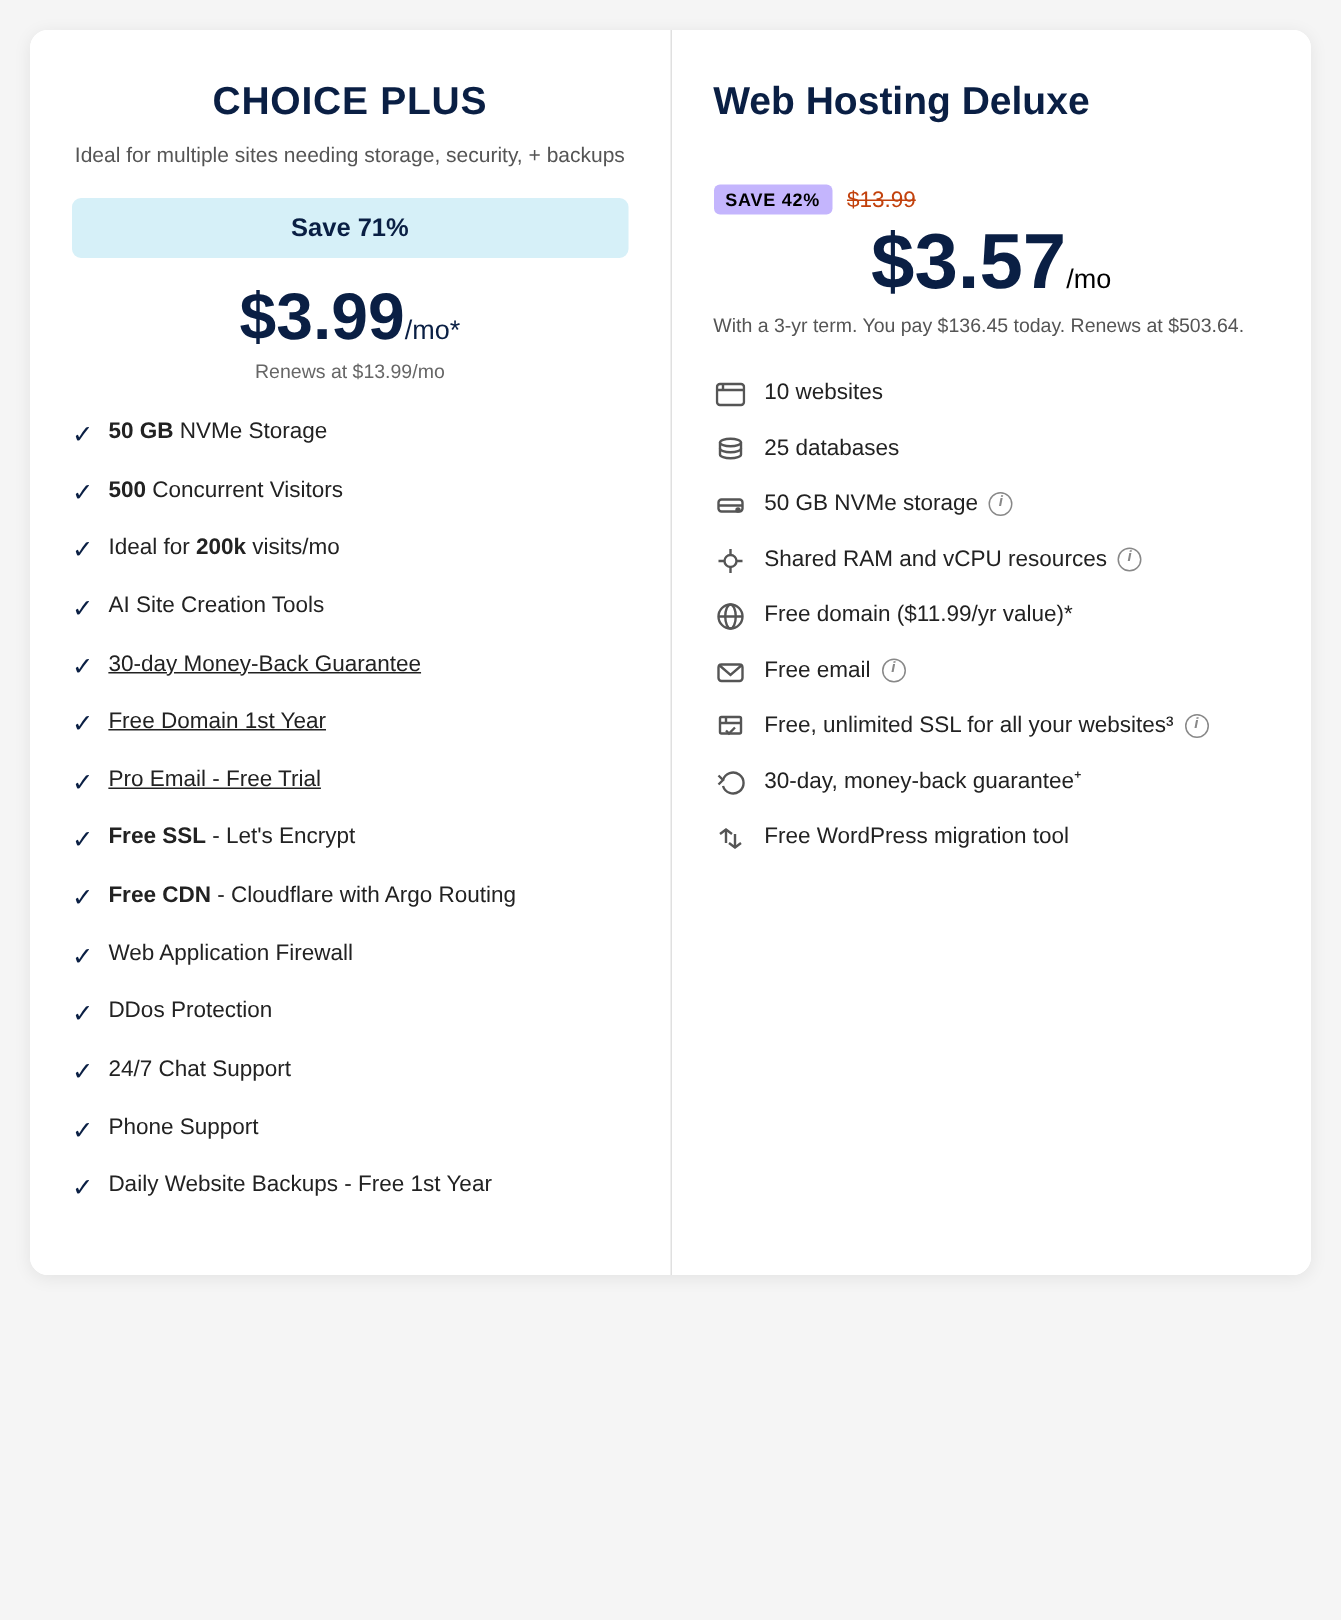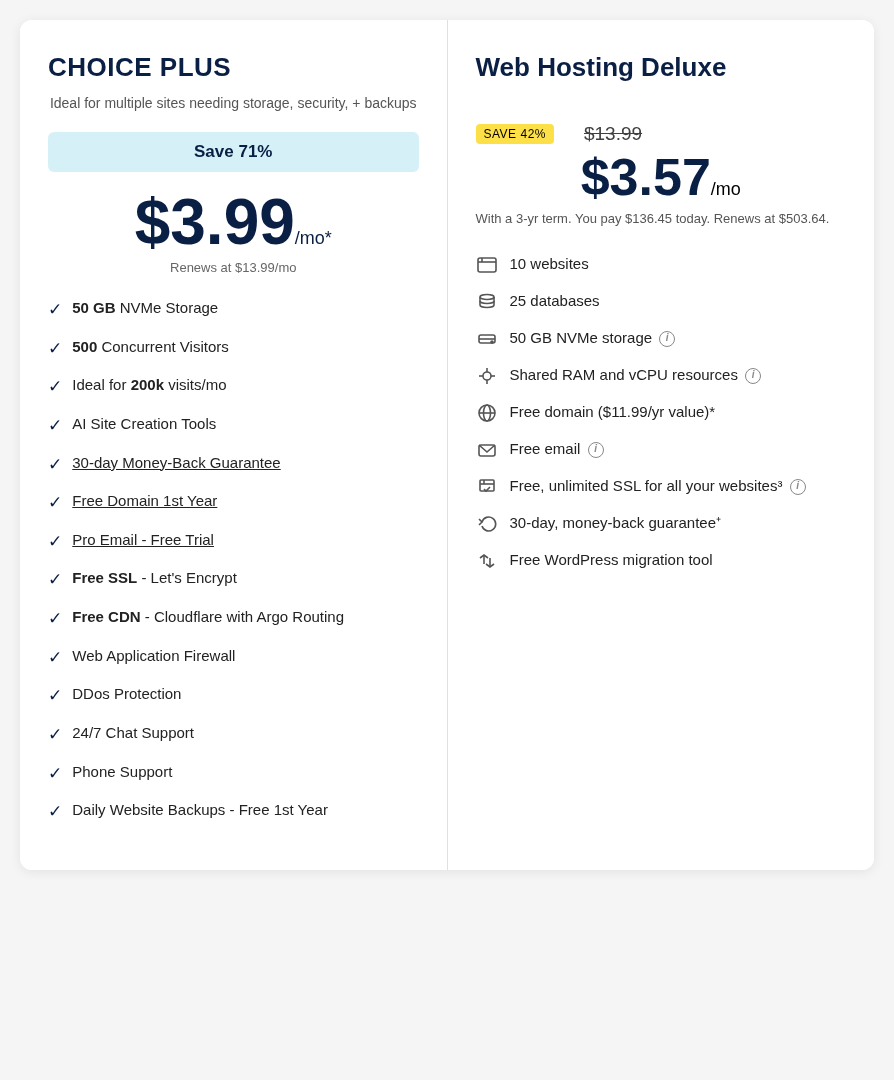--- a/index.html
+++ b/index.html
@@ -25,20 +25,21 @@
     .left-panel {
       flex: 1;
       padding: 32px 28px;
       border-right: 1px solid #e0e0e0;
       background: #fff;
     }
     .left-panel .plan-title {
       font-size: 26px;
       font-weight: 900;
       color: #0a1f44;
+      text-align: center;
       letter-spacing: 0.5px;
       margin-bottom: 10px;
     }
     .left-panel .plan-subtitle {
       font-size: 14px;
       color: #555;
       text-align: center;
       line-height: 1.5;
       margin-bottom: 18px;
     }
@@ -50,21 +51,21 @@
       font-size: 17px;
       font-weight: 700;
       color: #0a1f44;
       margin-bottom: 18px;
     }
     .price-block {
       text-align: center;
       margin-bottom: 6px;
     }
     .price-main {
-      font-size: 64px;
+      font-size: 44px;
       font-weight: 900;
       color: #0a1f44;
       line-height: 1;
     }
     .price-mo {
       font-size: 18px;
       font-weight: 500;
       color: #0a1f44;
       margin-top: 36px;
     }
@@ -114,33 +115,32 @@
       color: #0a1f44;
       margin-bottom: 40px;
     }
     .right-save-row {
       display: flex;
       align-items: center;
       gap: 10px;
       margin-bottom: 6px;
     }
     .save-badge {
-      background: #fde047;
+      background: #c4b5fd;
       color: #000;
       font-size: 12px;
-      font-weight: 400;
+      font-weight: 700;
       padding: 3px 8px;
       border-radius: 4px;
       letter-spacing: 0.5px;
     }
     .old-price {
-      font-size: 19px;
-      color: #404040;
+      font-size: 15px;
+      color: #c2410c;
       text-decoration: line-through;
-      margin-left: 20px;
     }
     .right-price-main {
       font-size: 52px;
       font-weight: 900;
       color: #0a1f44;
       line-height: 1;
       margin-bottom: 4px;
     }
     .right-price-mo {
       font-size: 18px;

